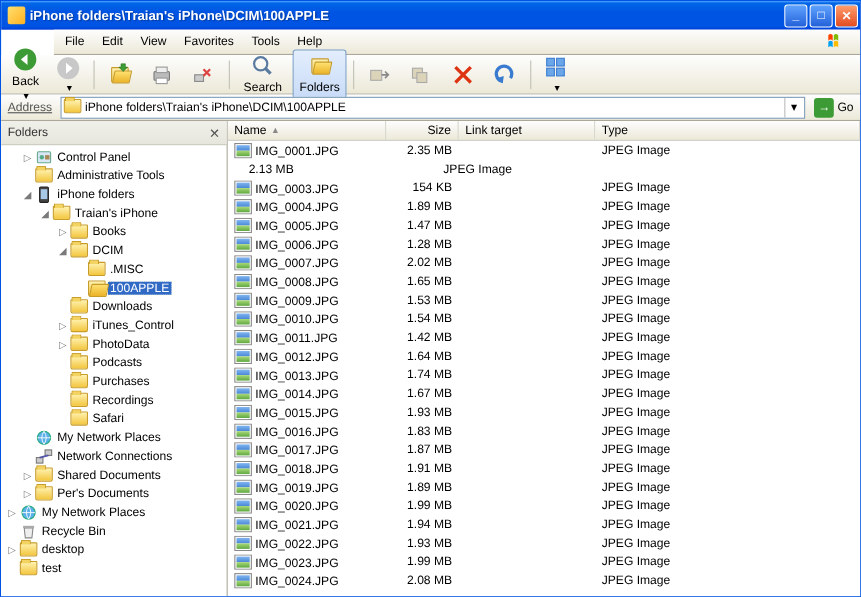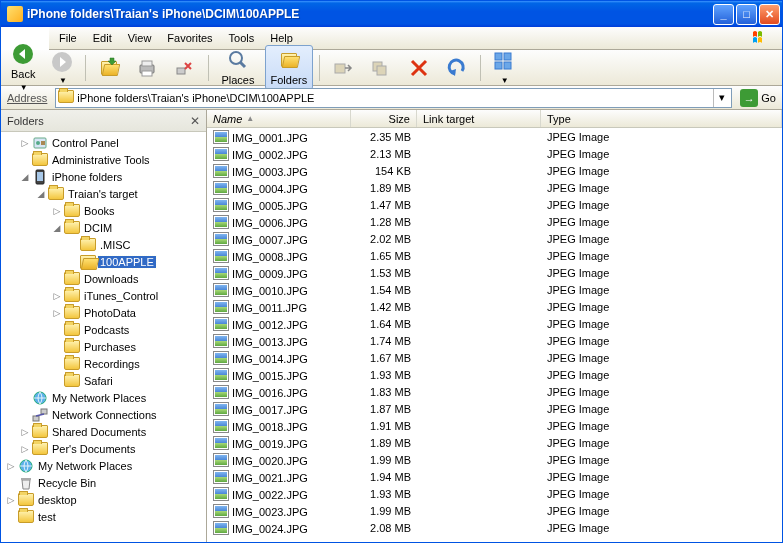--- a/index.html
+++ b/index.html
@@ -34,21 +34,21 @@
 .folderpane-hdr .closex { cursor:pointer; font-size:12px; color:#555; }
 .tree { flex: 1; overflow: auto; padding: 2px 0; }
 .tree-row { display:flex; align-items:center; height: 17px; cursor: default; white-space: nowrap; }
 .tree-arrow { width: 12px; text-align:center; font-size: 9px; color:#7a7a7a; cursor:pointer; display:inline-block;}
 .tree-icon { width: 17px; height: 16px; display:inline-flex; align-items:center; justify-content:center; margin-right:2px; }
 .tree-label.selected { background: #316ac5; color:#fff; padding: 0 2px; outline: 1px dotted #ffe; }
 .tree-label { padding: 0 2px; }
 .listpane { flex: 1; display: flex; flex-direction: column; overflow: hidden; }
 .listhdr { height: 18px; background: linear-gradient(to bottom,#fdfdfd,#ece9d8); border-bottom: 1px solid #c8c8bb; display:flex; }
 .listhdr .col { padding: 2px 6px; border-right: 1px solid #d8d8ce; cursor:pointer; display:flex; align-items:center; }
-.col-name { width: 144px; font-style: italic; }
+.col-name { width: 144px; }
 .col-size { width: 66px; justify-content: flex-end; }
 .col-link { width: 124px; }
 .col-type { flex: 1; }
 .sort-arrow { font-size: 8px; color: #888; margin-left: 4px; }
 .listbody { flex:1; overflow-y: scroll; overflow-x: hidden; }
 .listrow { display:flex; height: 17px; align-items:center; }
 .cell { padding: 0 6px; overflow: hidden; white-space: nowrap; }
 .cell.name { width: 144px; display:flex; align-items:flex-end; gap: 3px; }
 .cell.size { width: 66px; text-align: right; }
 .cell.link { width: 124px; }
@@ -142,21 +142,21 @@
       </div>
     </div>
   <div class="sep"></div>
   <div class="tbtn">
     <div class="tbicon">
         <svg width="22" height="22">
           <circle cx="9" cy="9" r="6" fill="none" stroke="#5a7aa0" stroke-width="2"></circle>
           <line x1="13" y1="13" x2="18" y2="18" stroke="#5a7aa0" stroke-width="3"></line>
         </svg>
       </div>
-    <span>Places</span>
+    <span>Search</span>
   </div>
   <div class="tbtn pressed">
     <div class="tbicon">
         <div class="folder-open"></div>
       </div>
     <span>Folders</span>
   </div>
   <div class="sep"></div>
   <div class="tbtn">
       <div class="tbicon">
@@ -251,21 +251,21 @@
               <rect x="4" y="3" width="6" height="9" fill="#a8c8e8"></rect>
             </svg>
           </span>
           <span class="tree-label">iPhone folders</span>
         </div>
       <div class="tree-row" style="padding-left:34px">
           <span class="tree-arrow">◢</span>
           <span class="tree-icon">
             <div class="folder-yellow"></div>
           </span>
-          <span class="tree-label">Traian's target</span>
+          <span class="tree-label">Traian's iPhone</span>
         </div>
       <div class="tree-row" style="padding-left:50px">
           <span class="tree-arrow">▷</span>
           <span class="tree-icon">
             <div class="folder-yellow"></div>
           </span>
           <span class="tree-label">Books</span>
         </div>
       <div class="tree-row" style="padding-left:50px">
           <span class="tree-arrow">◢</span>
@@ -420,26 +420,20 @@
             <div class="fileicon">
               <div class="imgfile-icon"></div>
             </div>
             <span>IMG_0001.JPG</span>
           </div>
           <div class="cell size">2.35 MB</div>
           <div class="cell link"></div>
           <div class="cell type">JPEG Image</div>
         </div>
         <div class="listrow">
-          <div class="cell name">
-            <div class="fileicon">
-              <div class="imgfile-icon"></div>
-            </div>
-            <span>IMG_0002.JPG</span>
-          </div>
           <div class="cell size">2.13 MB</div>
           <div class="cell link"></div>
           <div class="cell type">JPEG Image</div>
         </div>
         <div class="listrow">
           <div class="cell name">
             <div class="fileicon">
               <div class="imgfile-icon"></div>
             </div>
             <span>IMG_0003.JPG</span>

